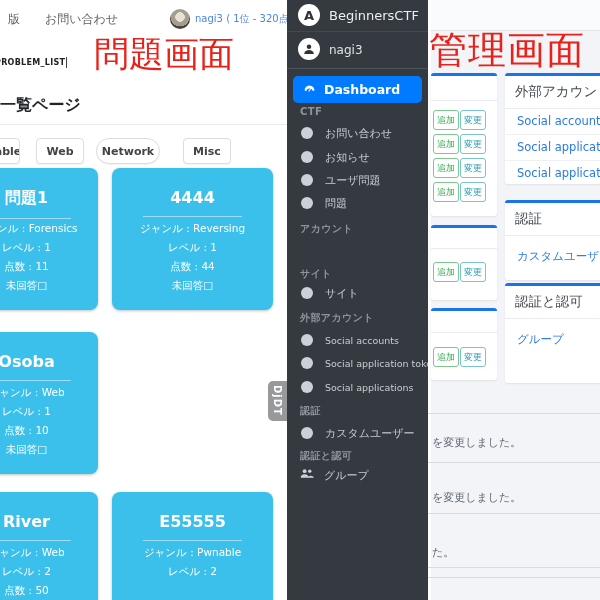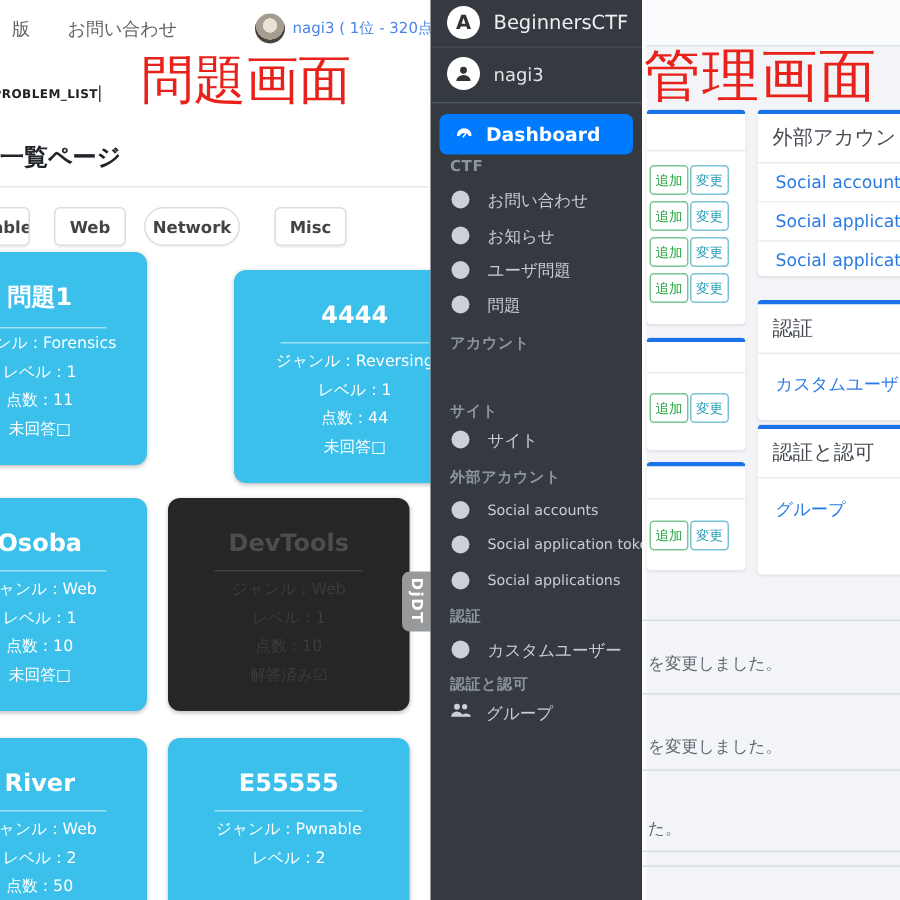--- a/index.html
+++ b/index.html
@@ -24,21 +24,21 @@
   .ps-heading{position:absolute;top:84px;left:-32px;font-size:16px;font-weight:bold;color:#212529;white-space:nowrap;}
   .ps-divider{position:absolute;top:124px;left:0;right:0;border-top:1px solid #e9e9e9;}
   .chip{position:absolute;top:138px;height:24px;background:#fff;border:1px solid #ddd;border-radius:4px;
         font-size:11px;font-weight:bold;color:#444;display:flex;align-items:center;justify-content:center;
         box-shadow:0 1px 1px rgba(0,0,0,.05);overflow:hidden;white-space:nowrap;}
   .chip0{left:-30px;width:48px;} .chip1{left:36px;width:46px;} .chip2{left:96px;width:62px;border-radius:13px;} .chip3{left:170px;width:46px;margin-left:13px;}
   .pcard{position:absolute;width:161px;height:142px;border-radius:8px;background:var(--card-cyan);
          overflow:hidden;box-shadow:0 1px 3px rgba(0,0,0,.25);}
   .pcard.narrow{width:143px;}
   .pcard.dark{background:var(--card-dark);}
-  .c0{left:-45px;top:168px;} .c1{left:112px;top:180px;margin-left:44px;}
+  .c0{left:-45px;top:168px;} .c1{left:112px;top:168px;}
   .c2{left:-45px;top:332px;} .c3{left:112px;top:332px;}
   .c4{left:-45px;top:492px;} .c5{left:112px;top:492px;}
   .pcard .t{margin-top:20px;text-align:center;font-size:16px;font-weight:bold;color:#fff;white-space:nowrap;}
   .pcard .dv{margin:9px auto 0;width:62%;border-top:1px solid rgba(255,255,255,.5);}
   .pcard .r{position:absolute;left:0;right:0;text-align:center;font-size:10.5px;color:#fff;white-space:nowrap;}
   .r1{top:54px;} .r2{top:73px;} .r3{top:92px;} .r4{top:111px;}
   .pcard.dark .t{color:#4d4d4d;}
   .pcard.dark .r{color:#3c3c3c;}
   .pcard.dark .dv{border-color:rgba(255,255,255,.12);}
   .djdt{position:absolute;left:268px;top:381px;width:19px;height:40px;background:#98999b;
@@ -142,28 +142,20 @@
       <div class="r r4">未回答□</div>
     </div>
     <div class="pcard narrow c2">
       <div class="t">Osoba</div>
       <div class="dv"></div>
       <div class="r r1">ジャンル : Web</div>
       <div class="r r2">レベル : 1</div>
       <div class="r r3">点数 : 10</div>
       <div class="r r4">未回答□</div>
     </div>
-    <div class="pcard dark c3">
-      <div class="t">DevTools</div>
-      <div class="dv"></div>
-      <div class="r r1">ジャンル : Web</div>
-      <div class="r r2">レベル : 1</div>
-      <div class="r r3">点数 : 10</div>
-      <div class="r r4">解答済み☑</div>
-    </div>
     <div class="pcard narrow c4">
       <div class="t">River</div>
       <div class="dv"></div>
       <div class="r r1">ジャンル : Web</div>
       <div class="r r2">レベル : 2</div>
       <div class="r r3">点数 : 50</div>
     </div>
     <div class="pcard c5">
       <div class="t">E55555</div>
       <div class="dv"></div>

